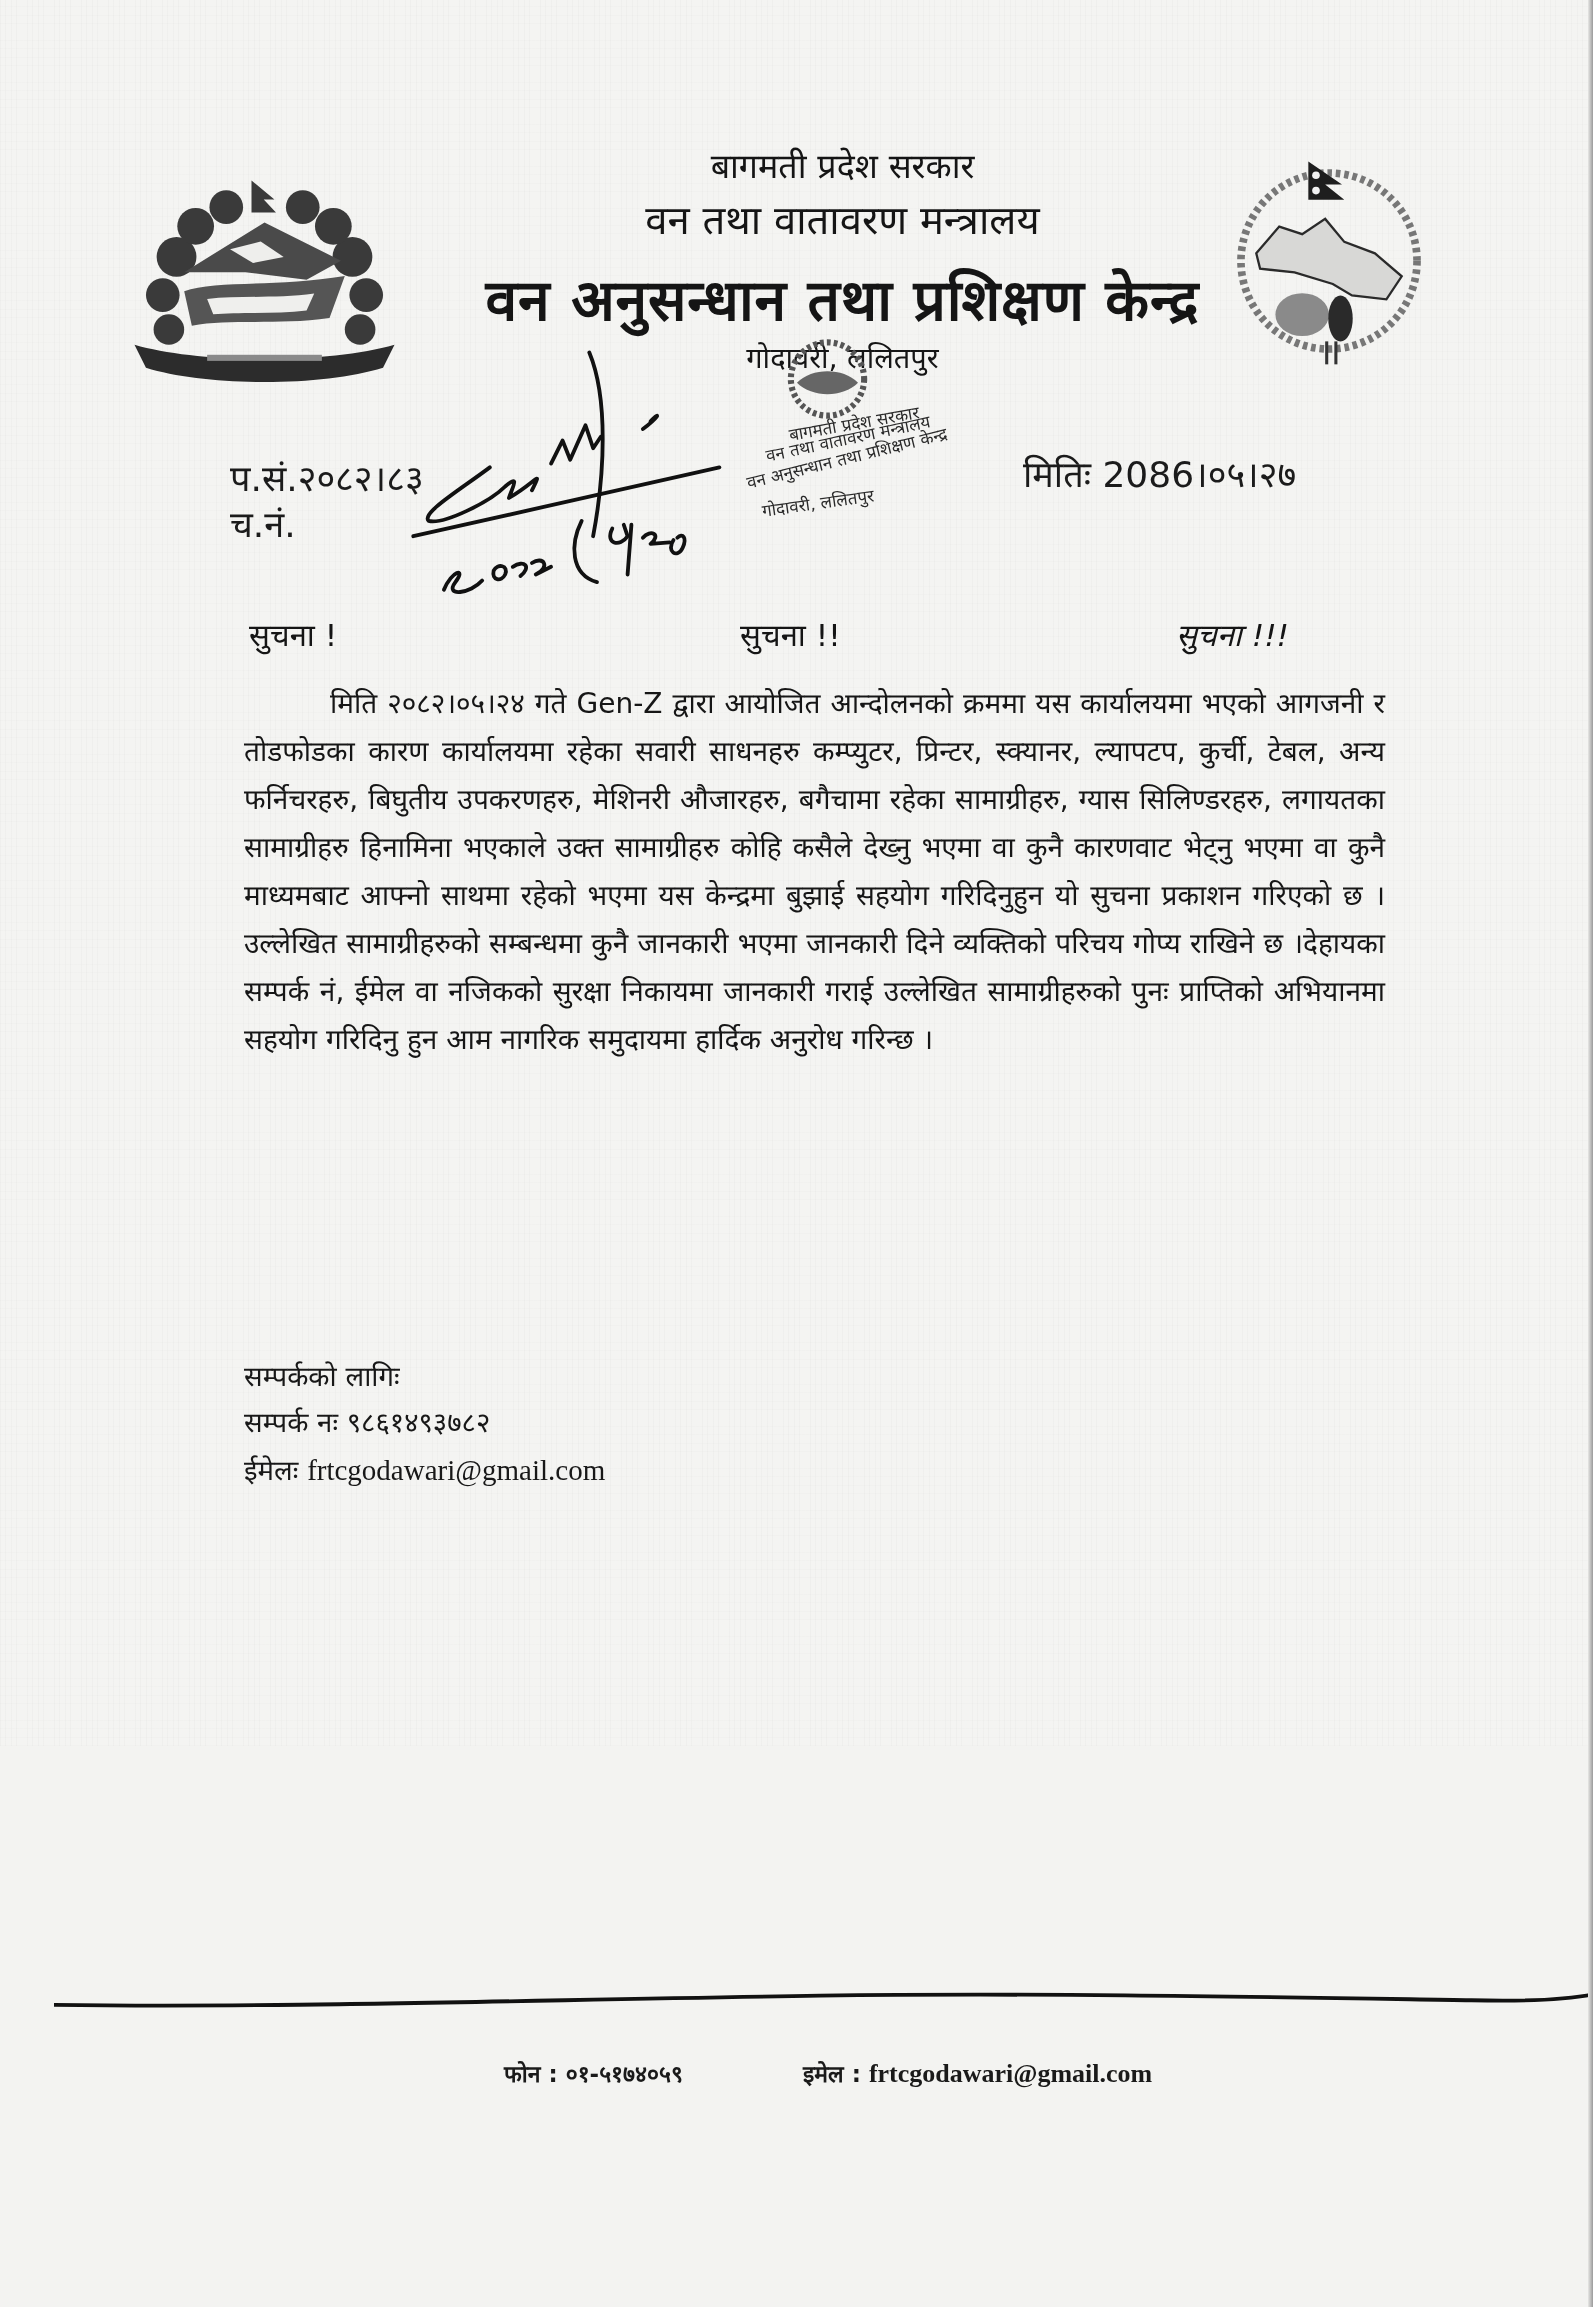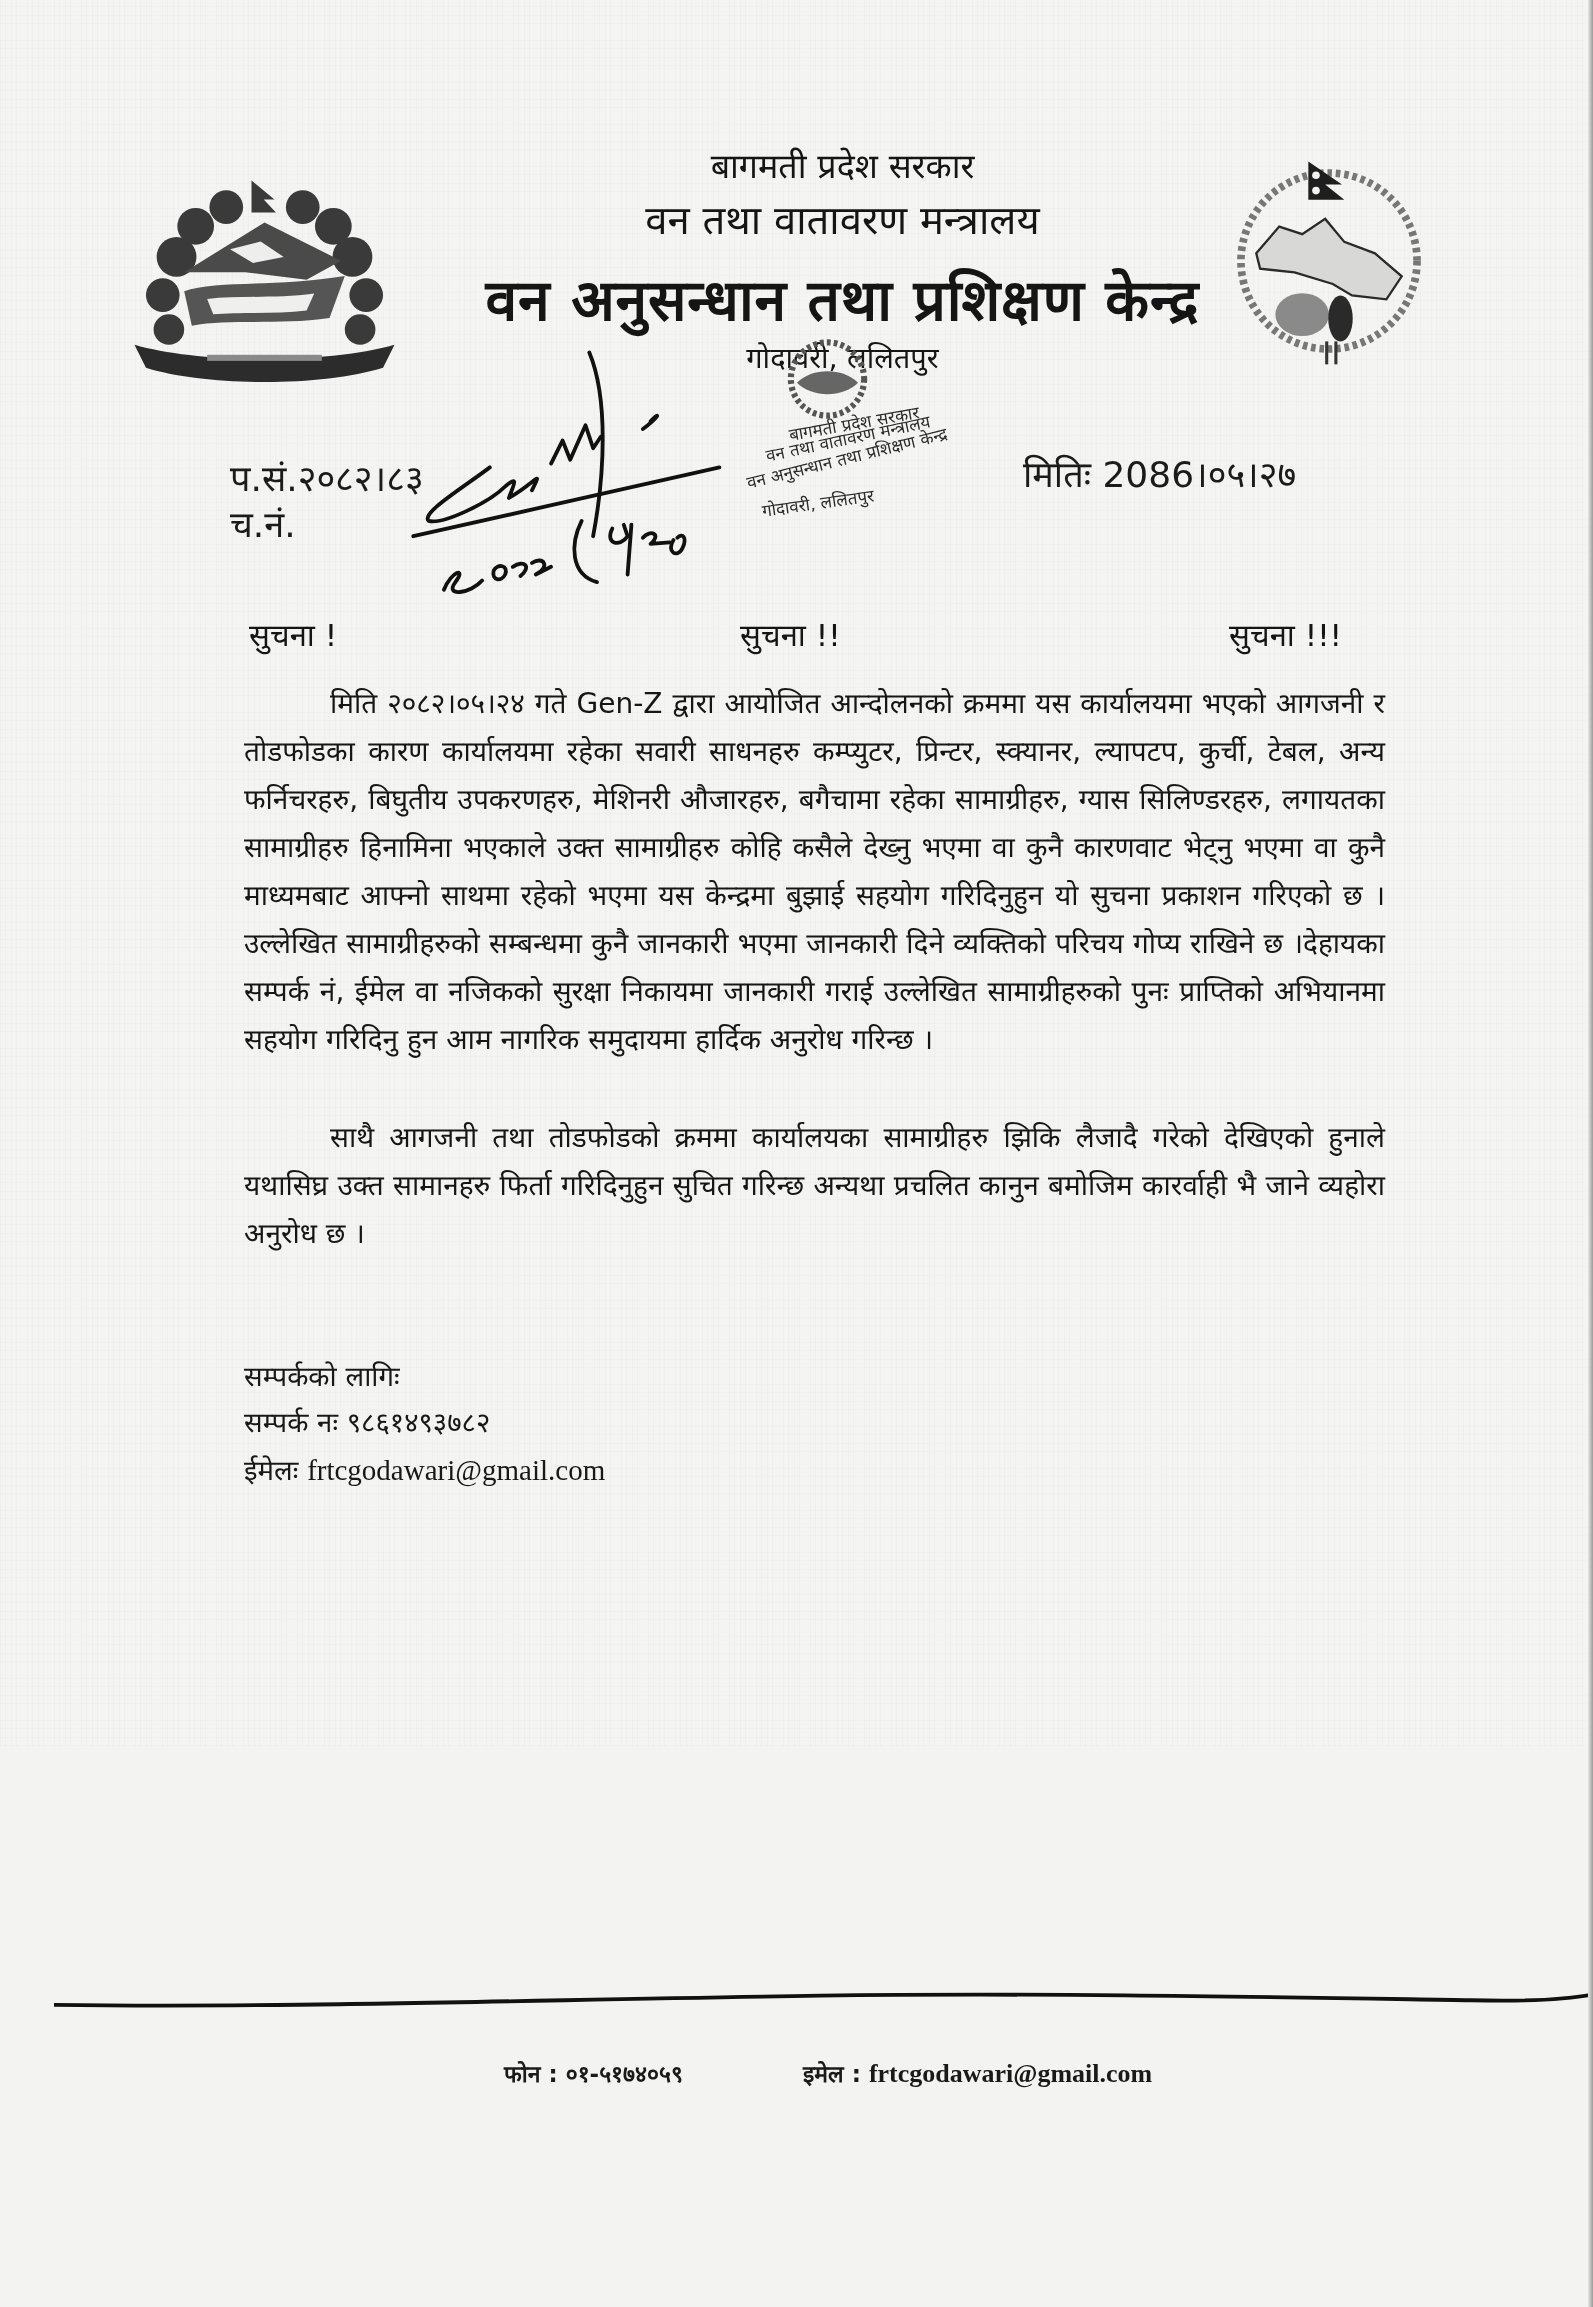--- a/index.html
+++ b/index.html
@@ -78,21 +78,21 @@
     }
 
     .notice-heading {
       position: absolute;
       top: 613px;
       font-size: 31px;
       color: #151515;
     }
     .nh-1 { left: 249px; }
     .nh-2 { left: 740px; }
-    .nh-3 { left: 1229px; }
+    .nh-3 { left: 1176px; font-style: italic; }
 
     .body-text {
       position: absolute;
       left: 244px;
       width: 1141px;
       font-size: 28px;
       line-height: 48px;
       text-align: justify;
       color: #161616;
     }
@@ -228,23 +228,20 @@
     </g>
   </svg>
 
   <div class="notice-heading nh-1">सुचना !</div>
   <div class="notice-heading nh-2">सुचना !!</div>
   <div class="notice-heading nh-3">सुचना !!!</div>
 
   <div class="body-text para-1">
     <span class="indent"></span><span>मिति २०८२।०५।२४ गते Gen-Z द्वारा आयोजित आन्दोलनको क्रममा यस कार्यालयमा भएको आगजनी र तोडफोडका कारण कार्यालयमा रहेका सवारी साधनहरु कम्प्युटर, प्रिन्टर, स्क्यानर, ल्यापटप, कुर्ची, टेबल, अन्य फर्निचरहरु, बिघुतीय उपकरणहरु, मेशिनरी औजारहरु, बगैचामा रहेका सामाग्रीहरु, ग्यास सिलिण्डरहरु, लगायतका सामाग्रीहरु हिनामिना भएकाले उक्त सामाग्रीहरु कोहि कसैले देख्नु भएमा वा कुनै कारणवाट भेट्नु भएमा वा कुनै माध्यमबाट आफ्नो साथमा रहेको भएमा यस केन्द्रमा बुझाई सहयोग गरिदिनुहुन यो सुचना प्रकाशन गरिएको छ ।उल्लेखित सामाग्रीहरुको सम्बन्धमा कुनै जानकारी भएमा जानकारी दिने व्यक्तिको परिचय गोप्य राखिने छ ।देहायका सम्पर्क नं, ईमेल वा नजिकको सुरक्षा निकायमा जानकारी गराई उल्लेखित सामाग्रीहरुको पुनः प्राप्तिको अभियानमा सहयोग गरिदिनु हुन आम नागरिक समुदायमा हार्दिक अनुरोध गरिन्छ ।</span>
   </div>
-  <div class="body-text para-2">
-    <span class="indent"></span><span>साथै आगजनी तथा तोडफोडको क्रममा कार्यालयका सामाग्रीहरु झिकि लैजादै गरेको देखिएको हुनाले यथासिघ्र उक्त सामानहरु फिर्ता गरिदिनुहुन सुचित गरिन्छ अन्यथा प्रचलित कानुन बमोजिम कारर्वाही भै जाने व्यहोरा अनुरोध छ ।</span>
-  </div>
 
   <div class="contact contact-label">सम्पर्कको लागिः</div>
   <div class="contact contact-phone">
     <span>सम्पर्क नः</span>
     <span>९८६१४९३७८२</span>
   </div>
   <div class="contact contact-email">
     <span>ईमेलः</span>
     <span class="email-val">frtcgodawari@gmail.com</span>
   </div>

